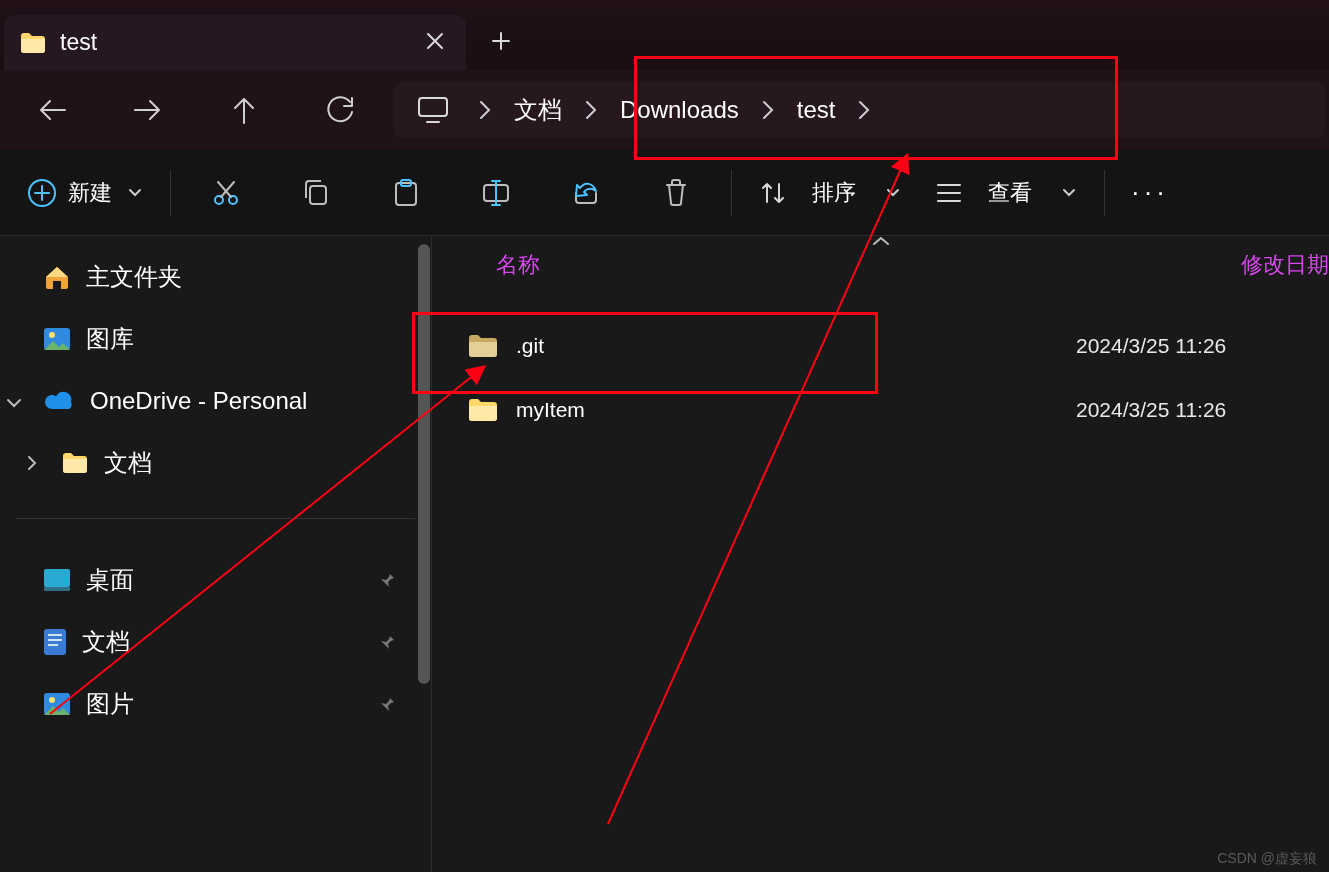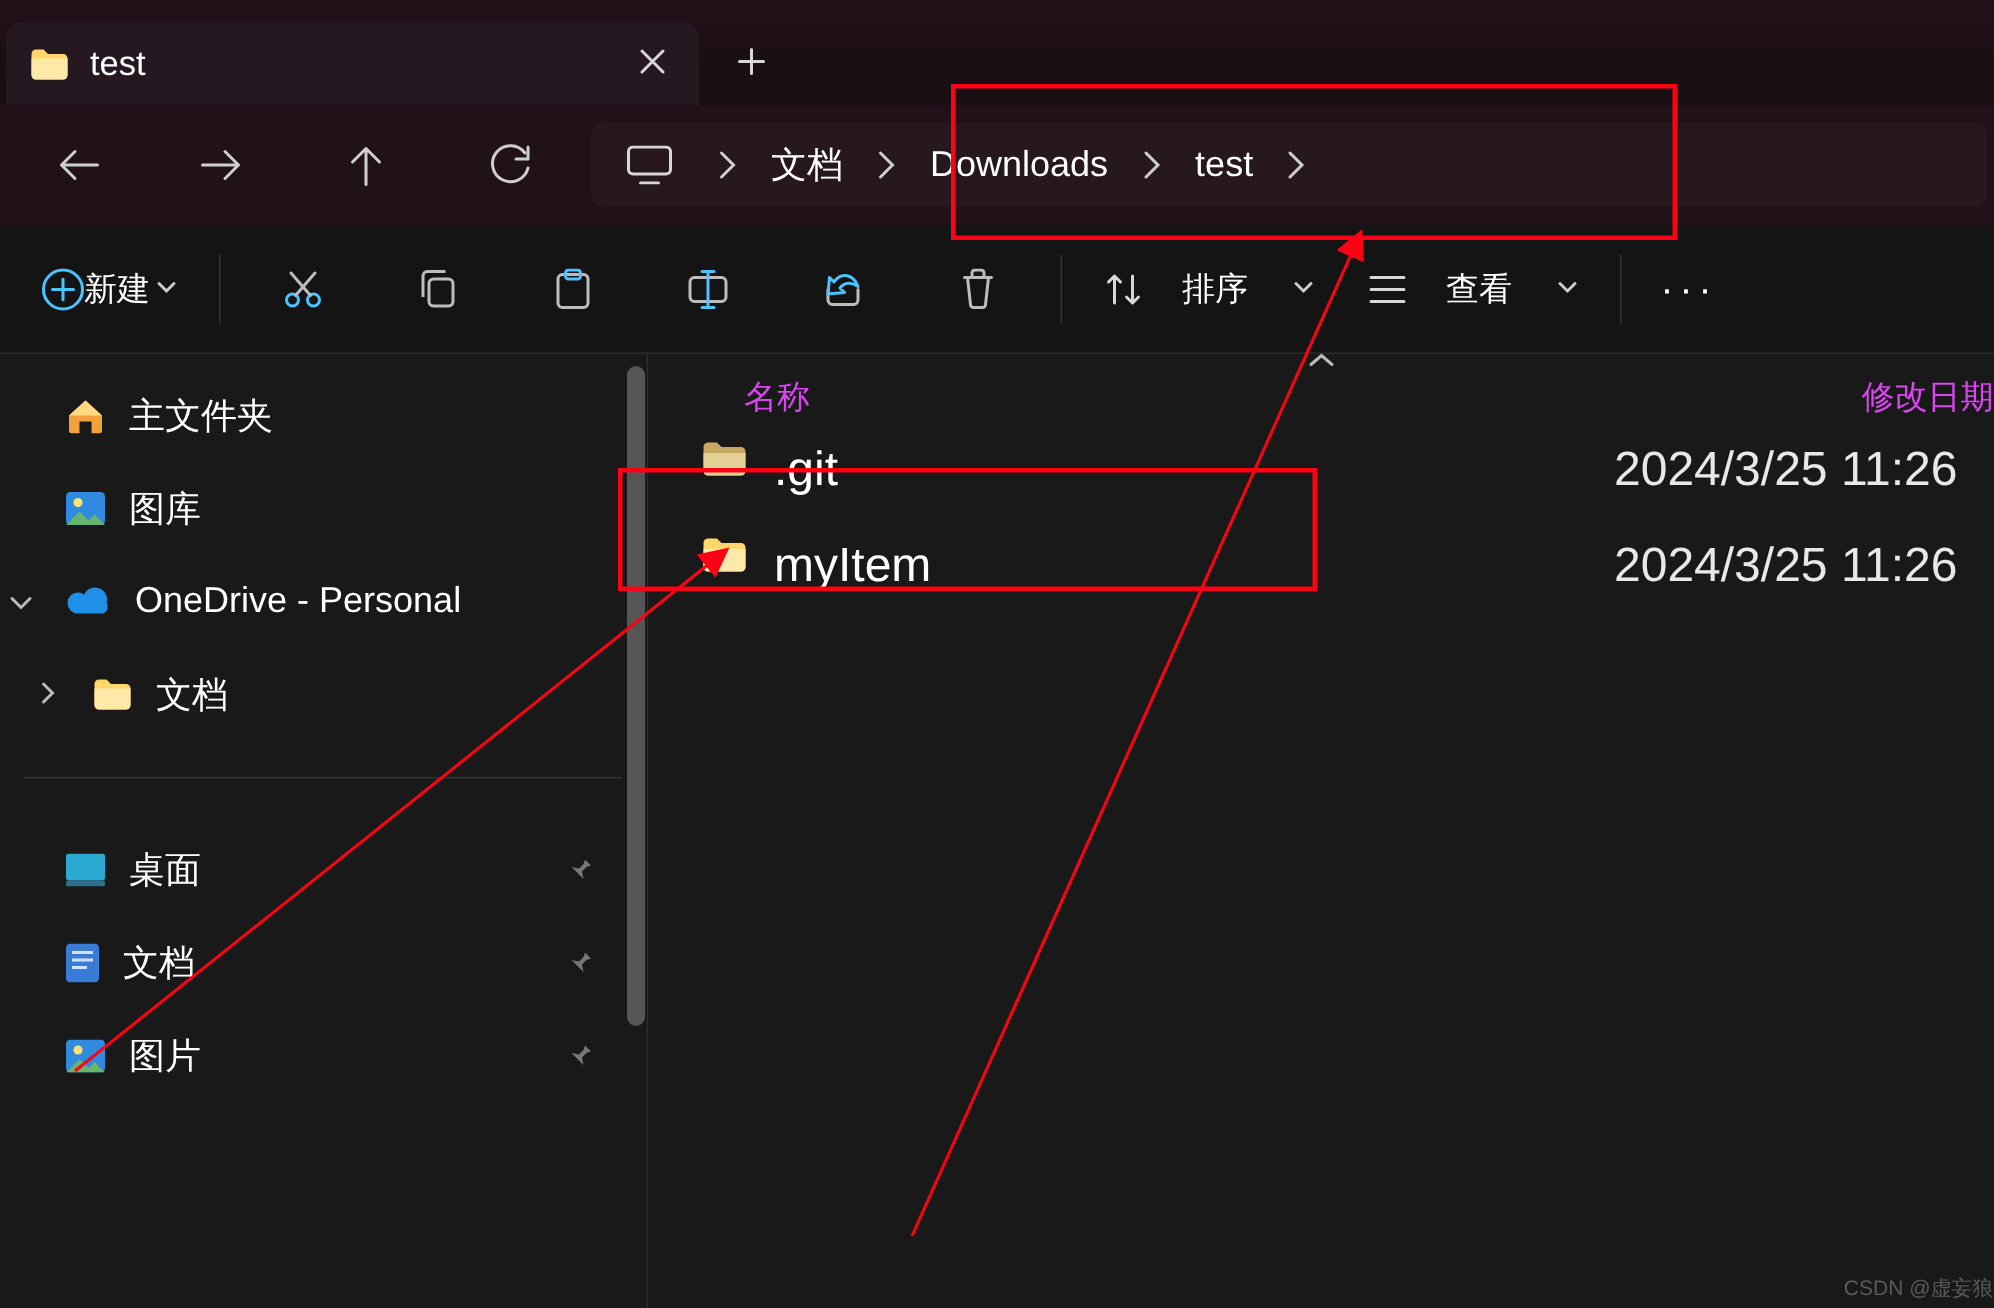--- a/index.html
+++ b/index.html
@@ -42,21 +42,21 @@
   .crumb-pc { padding:0 20px 0 24px; }
   .crumb-sep { width:34px; display:flex; justify-content:center; }
   .crumb { font-size:24px; padding:0 12px; }
   
   .toolbar {
     height: 86px; display:flex; align-items:center;
     background:#141414; border-bottom:1px solid #2c2c2c;
   }
   .divider { width:1px; height:46px; background:#333; margin:0 10px; }
   .newbtn {
-    display:flex; align-items:center; gap:0; height:50px; padding:0 18px 0 16px;
+    display:flex; align-items:center; gap:12px; height:50px; padding:0 18px 0 16px;
     margin-left:12px; font-size:22px;
   }
   .plus-circle {
     width:28px; height:28px; border:2px solid #4cc2ff; border-radius:50%;
     display:flex; align-items:center; justify-content:center; color:#4cc2ff; font-size:20px;
   }
   .iconbtn {
     width:90px; height:60px; display:flex; align-items:center; justify-content:center;
   }
   .sortbtn, .viewbtn {
@@ -89,35 +89,35 @@
   .files {
     flex:1; background:#191919; position:relative;
   }
   .colhdr {
     display:flex; height:58px; align-items:center; font-size:22px; color:#d946ef;
     border-bottom:1px solid transparent;
   }
   .colname { padding-left:64px; width:614px; }
   .coldate { flex:1; padding-left:4px;text-align:right; }
   .row {
-    display:flex; align-items:flex-start; height:64px; font-size:32px;
+    display:flex; align-items:flex-end; height:64px; font-size:21px;
   }
   .row .ico { margin-left:36px; margin-right:18px; }
   .row .nm { width:560px; }
   .row .dt { flex:1; color:#e8e8e8; }
   .tri-up {
     position:absolute; top:-4px; left:50%; transform:translateX(-50%);
     font-size:16px; color:#bbb;
   }
   
   .annot-box {
     position:absolute; border:3px solid #ff0015; pointer-events:none;
   }
   .watermark {
-    position:absolute; right:0; bottom:4px; font-size:14px; color:#5a5a5a;
+    position:absolute; right:12px; bottom:4px; font-size:14px; color:#5a5a5a;
   }
   
   .ic { display:inline-flex; }
   .chevdown { font-size:16px; color:#ccc; margin-left:4px; }
 </style>
 </head>
 <body>
 
 <div class="tabbar">
   <div class="tab">

